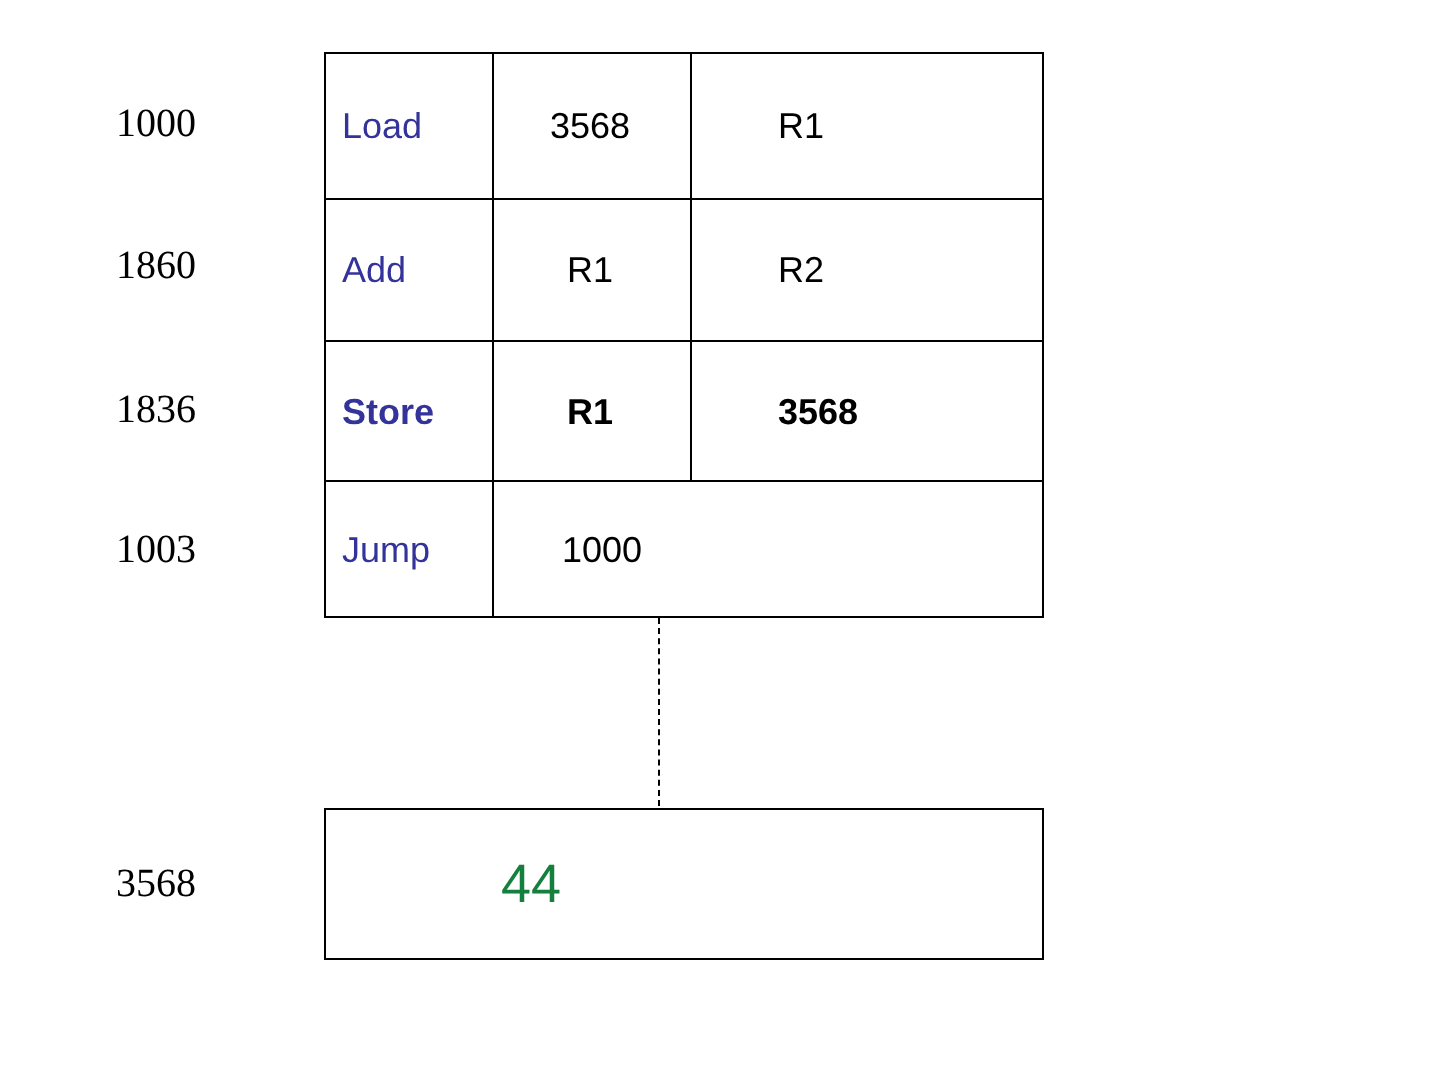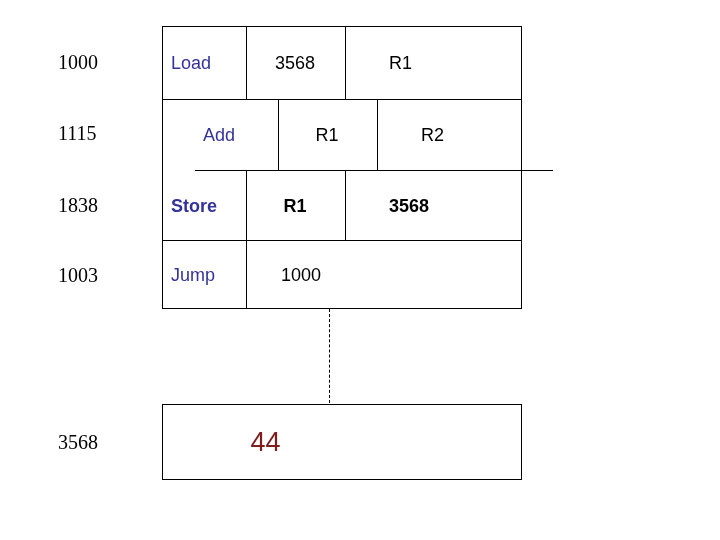--- a/index.html
+++ b/index.html
@@ -47,21 +47,21 @@
     box-sizing: border-box;
   }
 
   .instr-row {
     position: absolute;
     left: 0;
     width: 100%;
     box-sizing: border-box;
   }
   .row-0 { top: 0px;   height: 73px; border-bottom: 1.6px solid #000; }
-  .row-1 { top: 73px;  height: 71px; border-bottom: 1.6px solid #000; margin-left: 32px; }
+  .row-1 { top: 73px;  height: 71px; border-bottom: 1.6px solid #000; }
   .row-2 { top: 144px; height: 70px; border-bottom: 1.6px solid #000; font-weight: bold; }
   .row-3 { top: 214px; height: 67px; }
 
   .cell {
     position: absolute;
     top: 0;
     height: 100%;
     box-sizing: border-box;
     display: flex;
     align-items: center;
@@ -130,32 +130,32 @@
   #data-box-value {
     position: absolute;
     left: 0;
     top: 0;
     width: 205px;
     height: 100%;
     display: flex;
     align-items: center;
     justify-content: center;
     font-size: 27px;
-    color: #7f1d1d;
+    color: #15803d;
     line-height: 1;
   }
 </style>
 </head>
 <body>
 
 <div id="stage">
 
   <div class="addr-label" style="left:58px; top:48px;">1000</div>
-  <div class="addr-label" style="left:58px; top:119px;">1115</div>
-  <div class="addr-label" style="left:58px; top:191px;">1838</div>
+  <div class="addr-label" style="left:58px; top:119px;">1860</div>
+  <div class="addr-label" style="left:58px; top:191px;">1836</div>
   <div class="addr-label" style="left:58px; top:261px;">1003</div>
 
   <div id="instr-table">
 
     <div class="instr-row row-0">
       <div class="cell cell-op">Load</div>
       <div class="cell cell-arg1">3568</div>
       <div class="cell cell-arg2">R1</div>
     </div>
 

